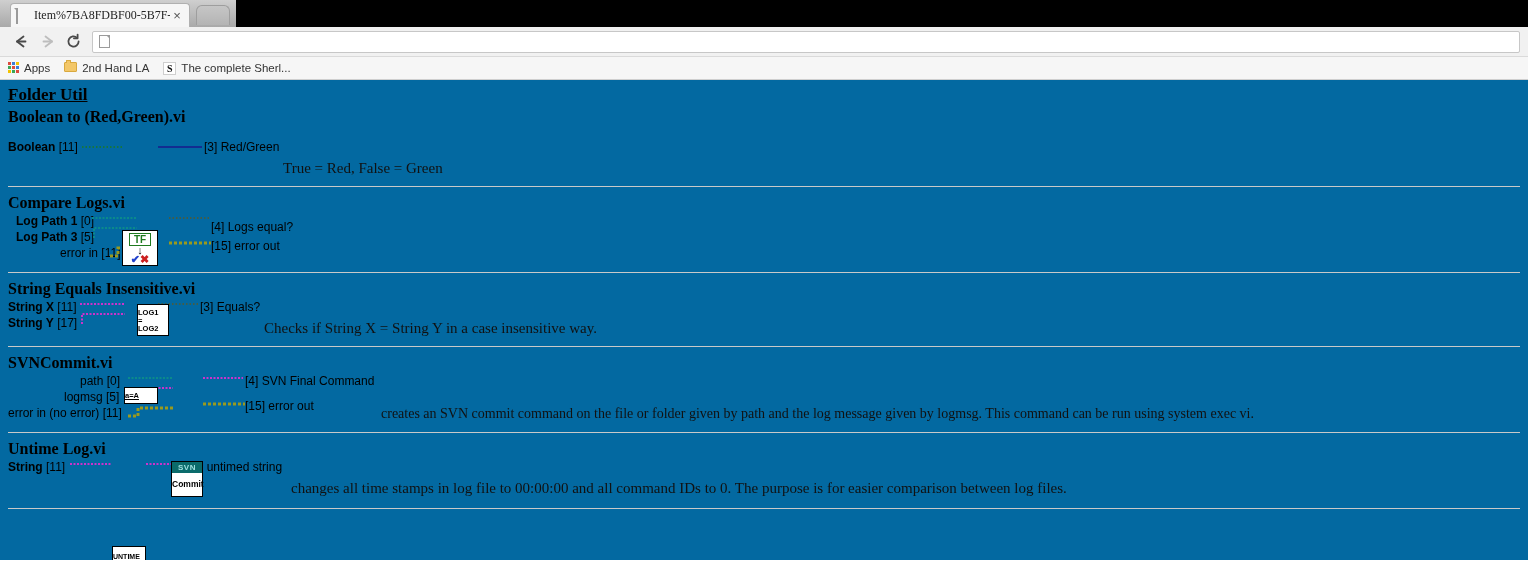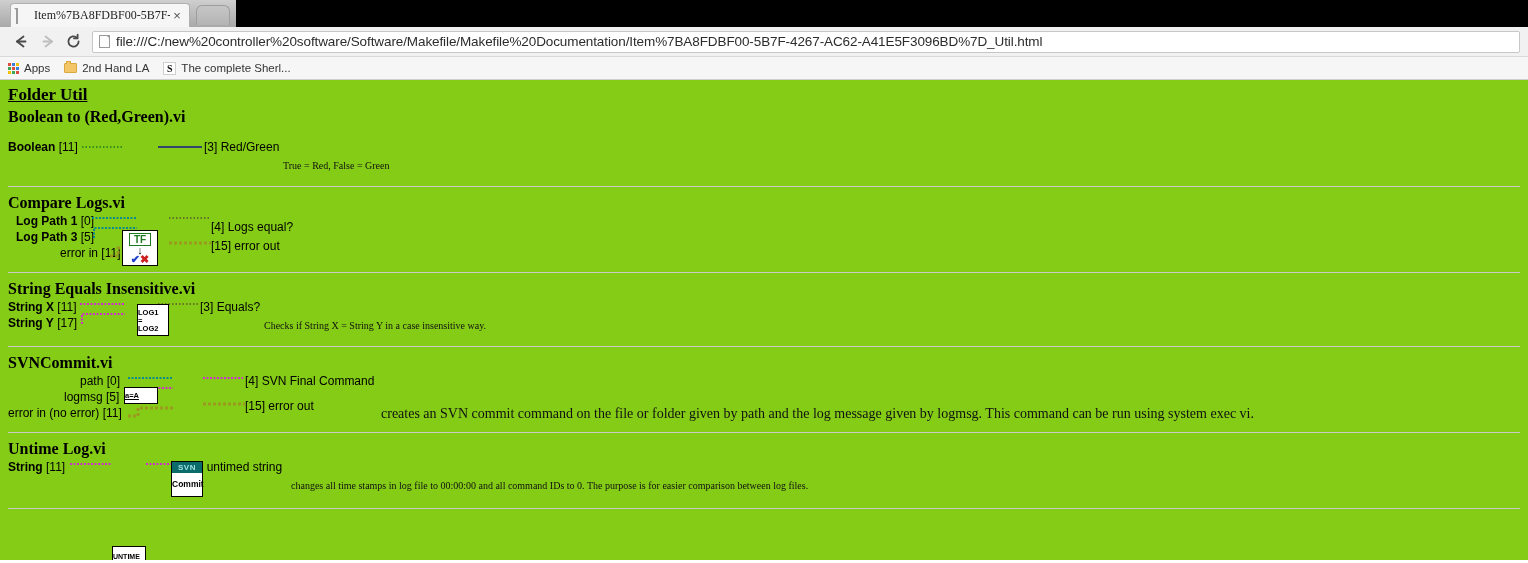--- a/index.html
+++ b/index.html
@@ -158,21 +158,21 @@
     border-bottom: 1px solid #cfcfcf;
     display: flex;
     align-items: center;
     padding: 0 8px;
     box-sizing: border-box;
     font-size: 11.5px;
     color: #333;
   }
   .bm {
     display: flex;
-    align-items: center;
+    align-items: flex-start;
     margin-right: 14px;
     cursor: pointer;
     white-space: nowrap;
   }
   .bm span.lbl { margin-left: 5px; }
   .apps-grid {
     width: 11px;
     height: 11px;
     display: grid;
     grid-template-columns: repeat(3, 3px);
@@ -211,21 +211,21 @@
     text-align: center;
     color: #111;
     box-sizing: border-box;
   }
 
   
   .content {
     position: relative;
     width: 1528px;
     height: 480px;
-    background: #84cc16;
+    background: #0369a1;
     overflow: hidden;
   }
   .doc-title {
     position: absolute;
     left: 8px;
     top: 5px;
     font-family: "Liberation Serif", serif;
     font-size: 17px;
     font-weight: bold;
     color: #000;
@@ -253,21 +253,21 @@
     font-family: "Liberation Sans", sans-serif;
     font-size: 12px;
     color: #000;
     white-space: nowrap;
   }
   .term b { font-weight: bold; }
   .term .idx { font-weight: normal; }
   .desc {
     position: absolute;
     font-family: "Liberation Serif", serif;
-    font-size: 10px;
+    font-size: 15px;
     color: #111;
     white-space: nowrap;
   }
 
   
   .viicon {
     position: absolute;
     background: #ffffff;
     border: 1px solid #000000;
     box-sizing: border-box;
@@ -370,21 +370,20 @@
       </svg>
     </div>
     <div class="navbtn">
       <svg width="17" height="17" viewBox="0 0 17 17">
         <path d="M13.6 8.5 a5.1 5.1 0 1 1 -1.6 -3.7" fill="none" stroke="#4a4a4a" stroke-width="1.8" stroke-linecap="round"></path>
         <path d="M12.6 1.6 L12.6 5.3 L8.9 5.3" fill="none" stroke="#4a4a4a" stroke-width="1.8" stroke-linecap="round" stroke-linejoin="round"></path>
       </svg>
     </div>
     <div class="omnibox">
       <span class="page-glyph"></span>
-      <span class="url">file:///C:/new%20controller%20software/Software/Makefile/Makefile%20Documentation/Item%7BA8FDBF00-5B7F-4267-AC62-A41E5F3096BD%7D_Util.html</span>
     </div>
   </div>
 
   <div class="bookmarks">
     <div class="bm">
       <span class="apps-grid">
         <i style="background:#dd4b3e"></i>
           <i style="background:#3b7dd8"></i>
           <i style="background:#f2c200"></i>
         <i style="background:#3aa757"></i>

